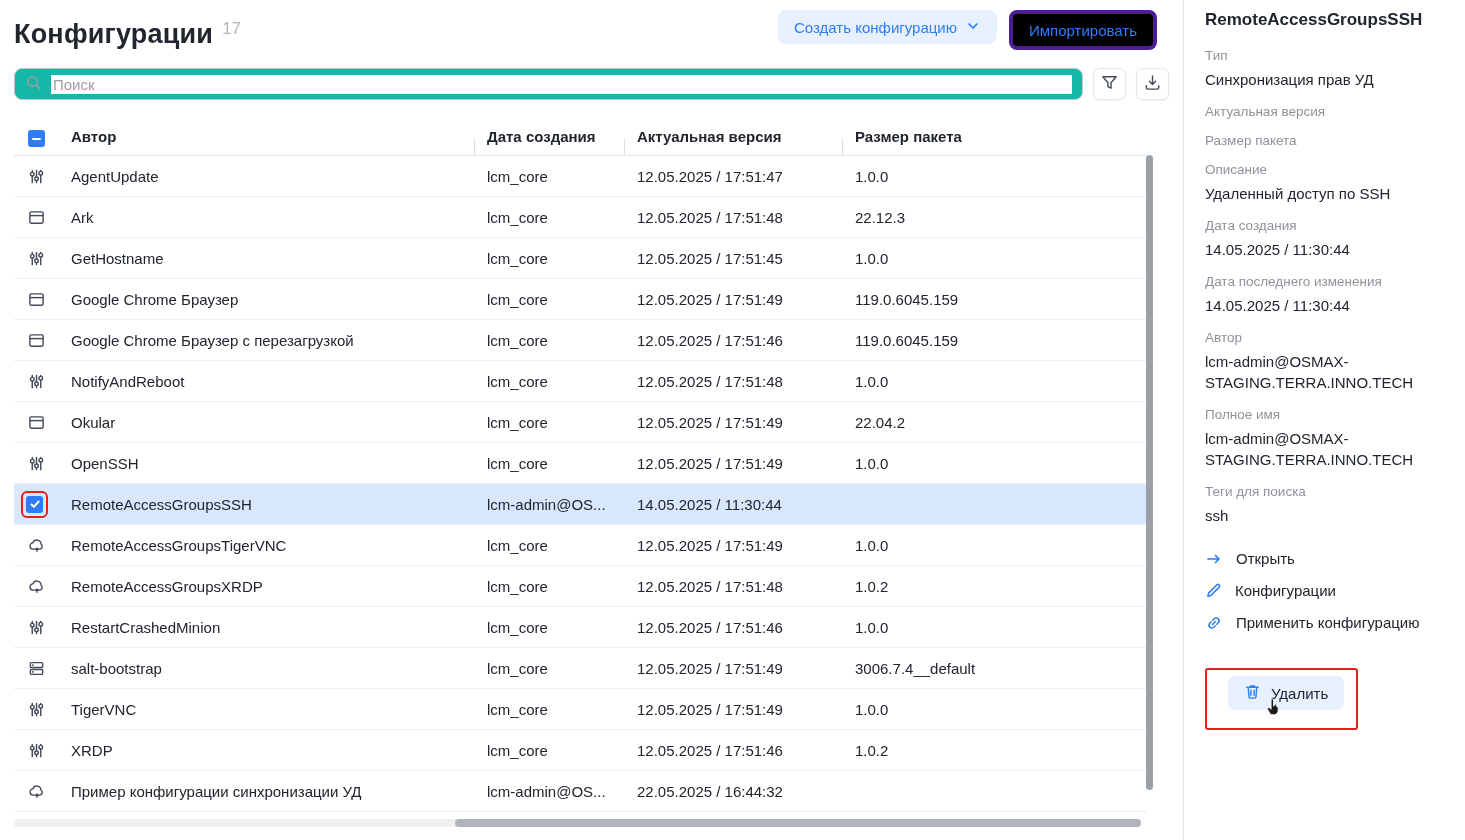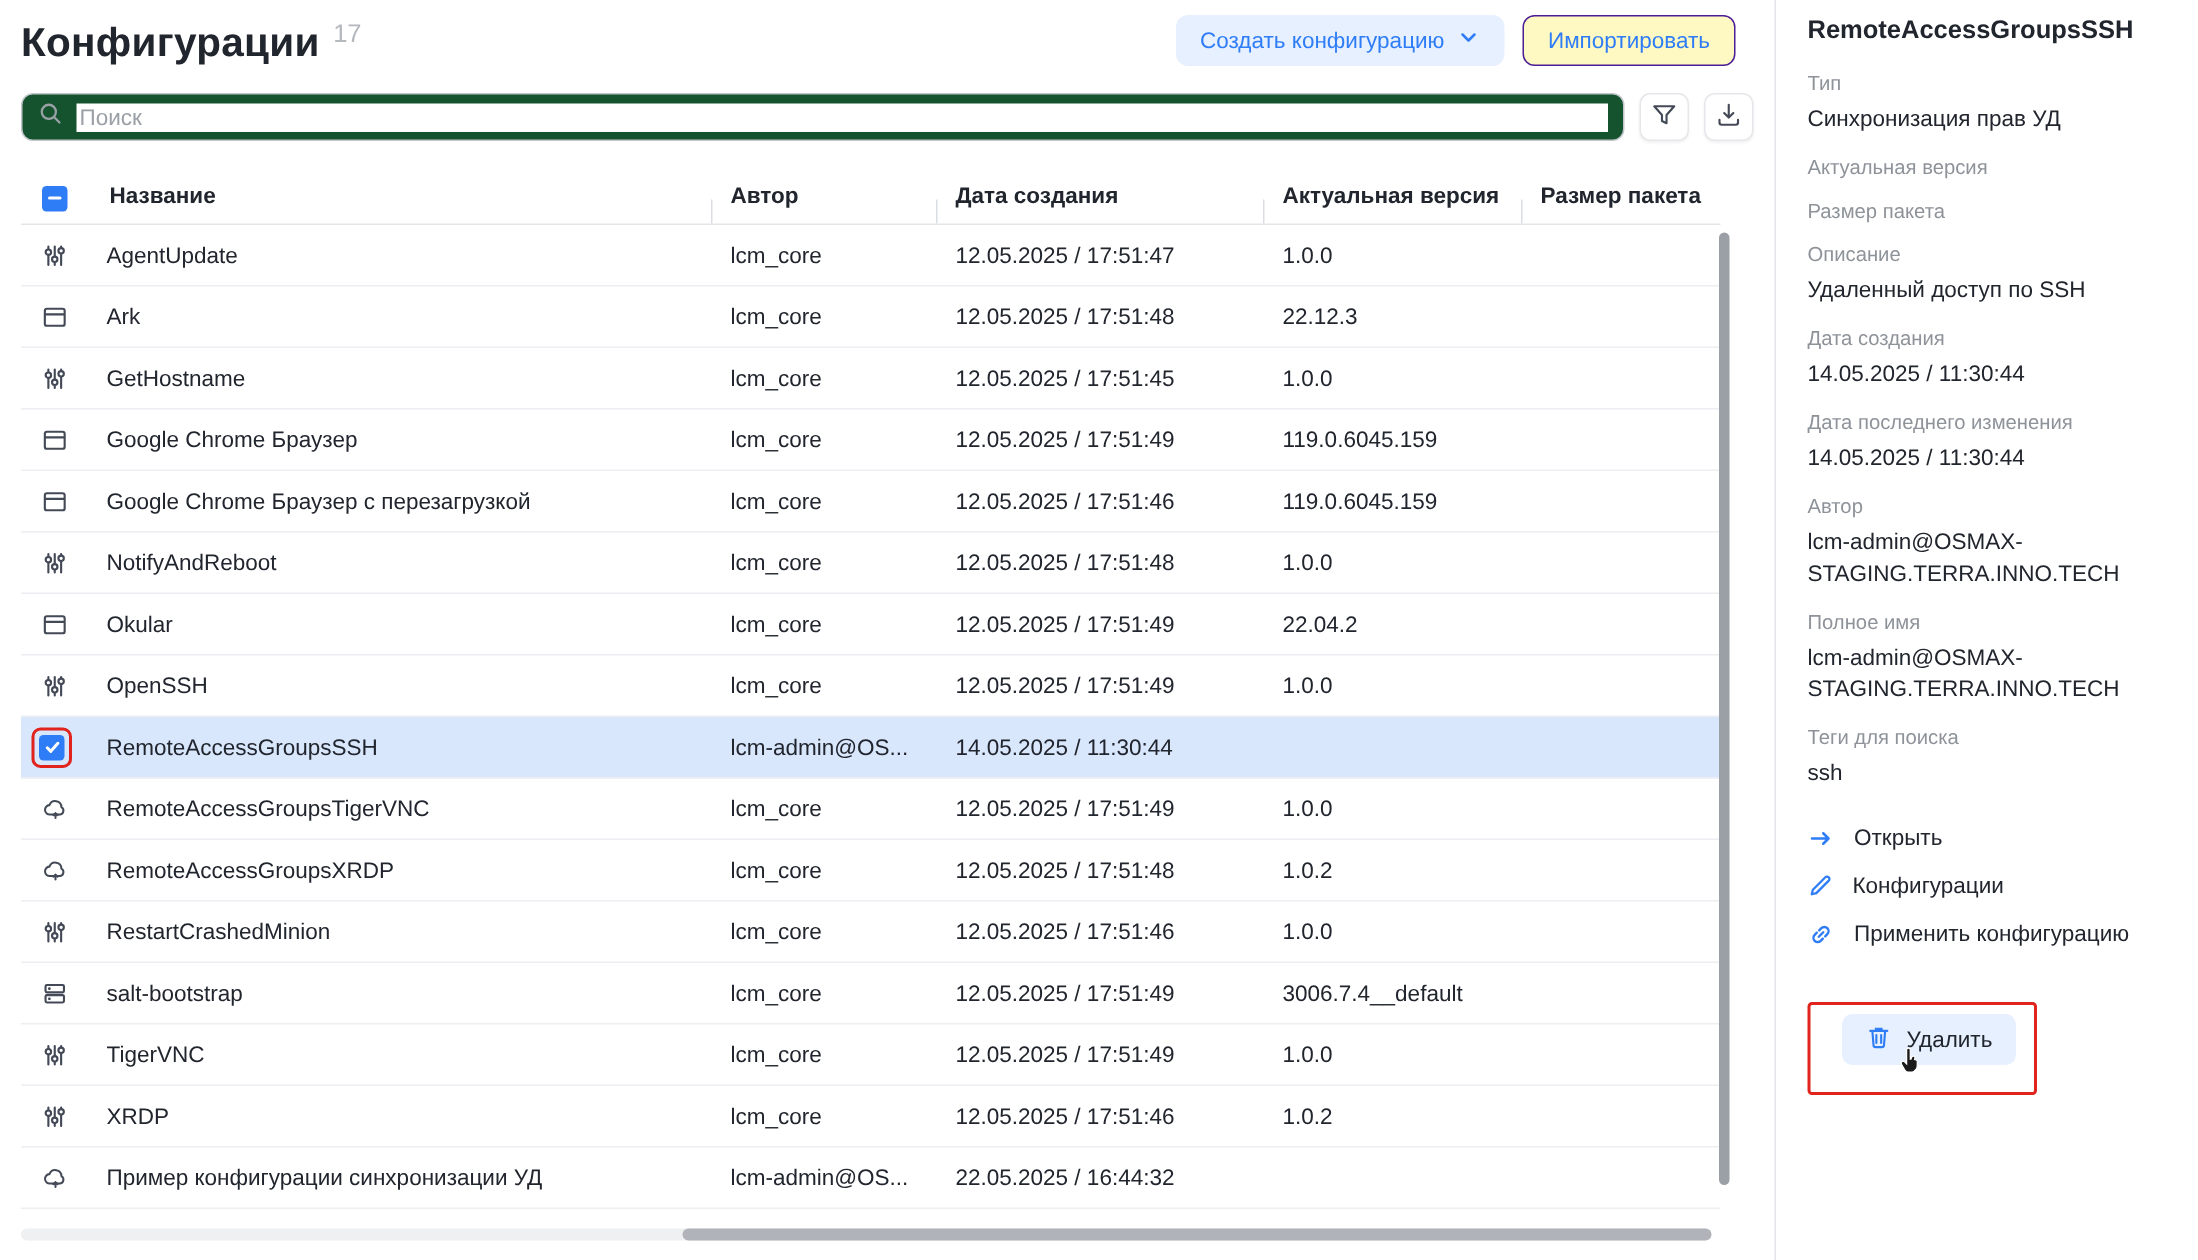--- a/index.html
+++ b/index.html
@@ -18,25 +18,25 @@
 
   
   .main{position:absolute;left:0;top:0;width:1183px;height:840px;padding:8px 26px 0 14px}
   .header-bar{display:flex;justify-content:space-between;align-items:flex-end}
   .page-title{font-size:27px;font-weight:700;letter-spacing:.2px}
   .page-count{font-size:17px;font-weight:400;color:#b4b8bf;margin-left:9px;vertical-align:9px}
   .header-actions{display:flex;gap:12px;margin-top:2px}
   .btn{display:inline-flex;align-items:center;gap:8px;height:34px;padding:16px 16px;border-radius:8px;
        font-size:15px;border:none;cursor:pointer;font-family:inherit}
   .btn-create{background:var(--accent-bg);color:var(--accent)}
-  .btn-import{background:#fef9c3;color:var(--accent);border:1px solid #4c1d95}
+  .btn-import{background:#000000;color:var(--accent);border:4px solid #4c1d95}
 
   .search-row{display:flex;align-items:center;gap:10px;margin-top:18px}
   .search-box{flex:0 0 1069px;display:flex;align-items:center;gap:9px;height:32px;
-              border:1px solid #c3c6cc;border-radius:8px;padding:0 10px;background:#14532d}
+              border:1px solid #c3c6cc;border-radius:8px;padding:0 10px;background:#14b8a6}
   .search-box input{border:none;outline:none;flex:1;font-size:15px;font-family:inherit;color:var(--text)}
   .search-box input::placeholder{color:#9aa0a6}
   .icon-btn{width:36px;height:32px;display:flex;align-items:center;justify-content:center;
             background:#fff;border:1px solid #e5e7ea;border-radius:7px;cursor:pointer;box-shadow:0 1px 2px rgba(0,0,0,.06)}
 
   
   .table{margin-top:18px;width:1133px}
   .tgrid{display:grid;grid-template-columns:45px 416px 150px 218px 172px auto;align-items:center}
   .thead{height:38px;border-bottom:1px solid var(--border);font-weight:700;font-size:15px}
   .th{position:relative;padding-left:12px;white-space:nowrap}
@@ -127,21 +127,20 @@
       </button>
     </div>
 
     <div class="table">
       <div class="tgrid thead">
         <div class="th c-lead">
           <span class="checkbox">
               <span class="dash"></span>
             </span>
         </div>
-        <div class="th c-name divider">Название</div>
         <div class="th divider">Автор</div>
         <div class="th divider">Дата создания</div>
         <div class="th divider">Актуальная версия</div>
         <div class="th">Размер пакета</div>
       </div>
       <div>
   <div class="tgrid trow">
     <div class="cell c-lead">
 
       <span class="row-icon">

